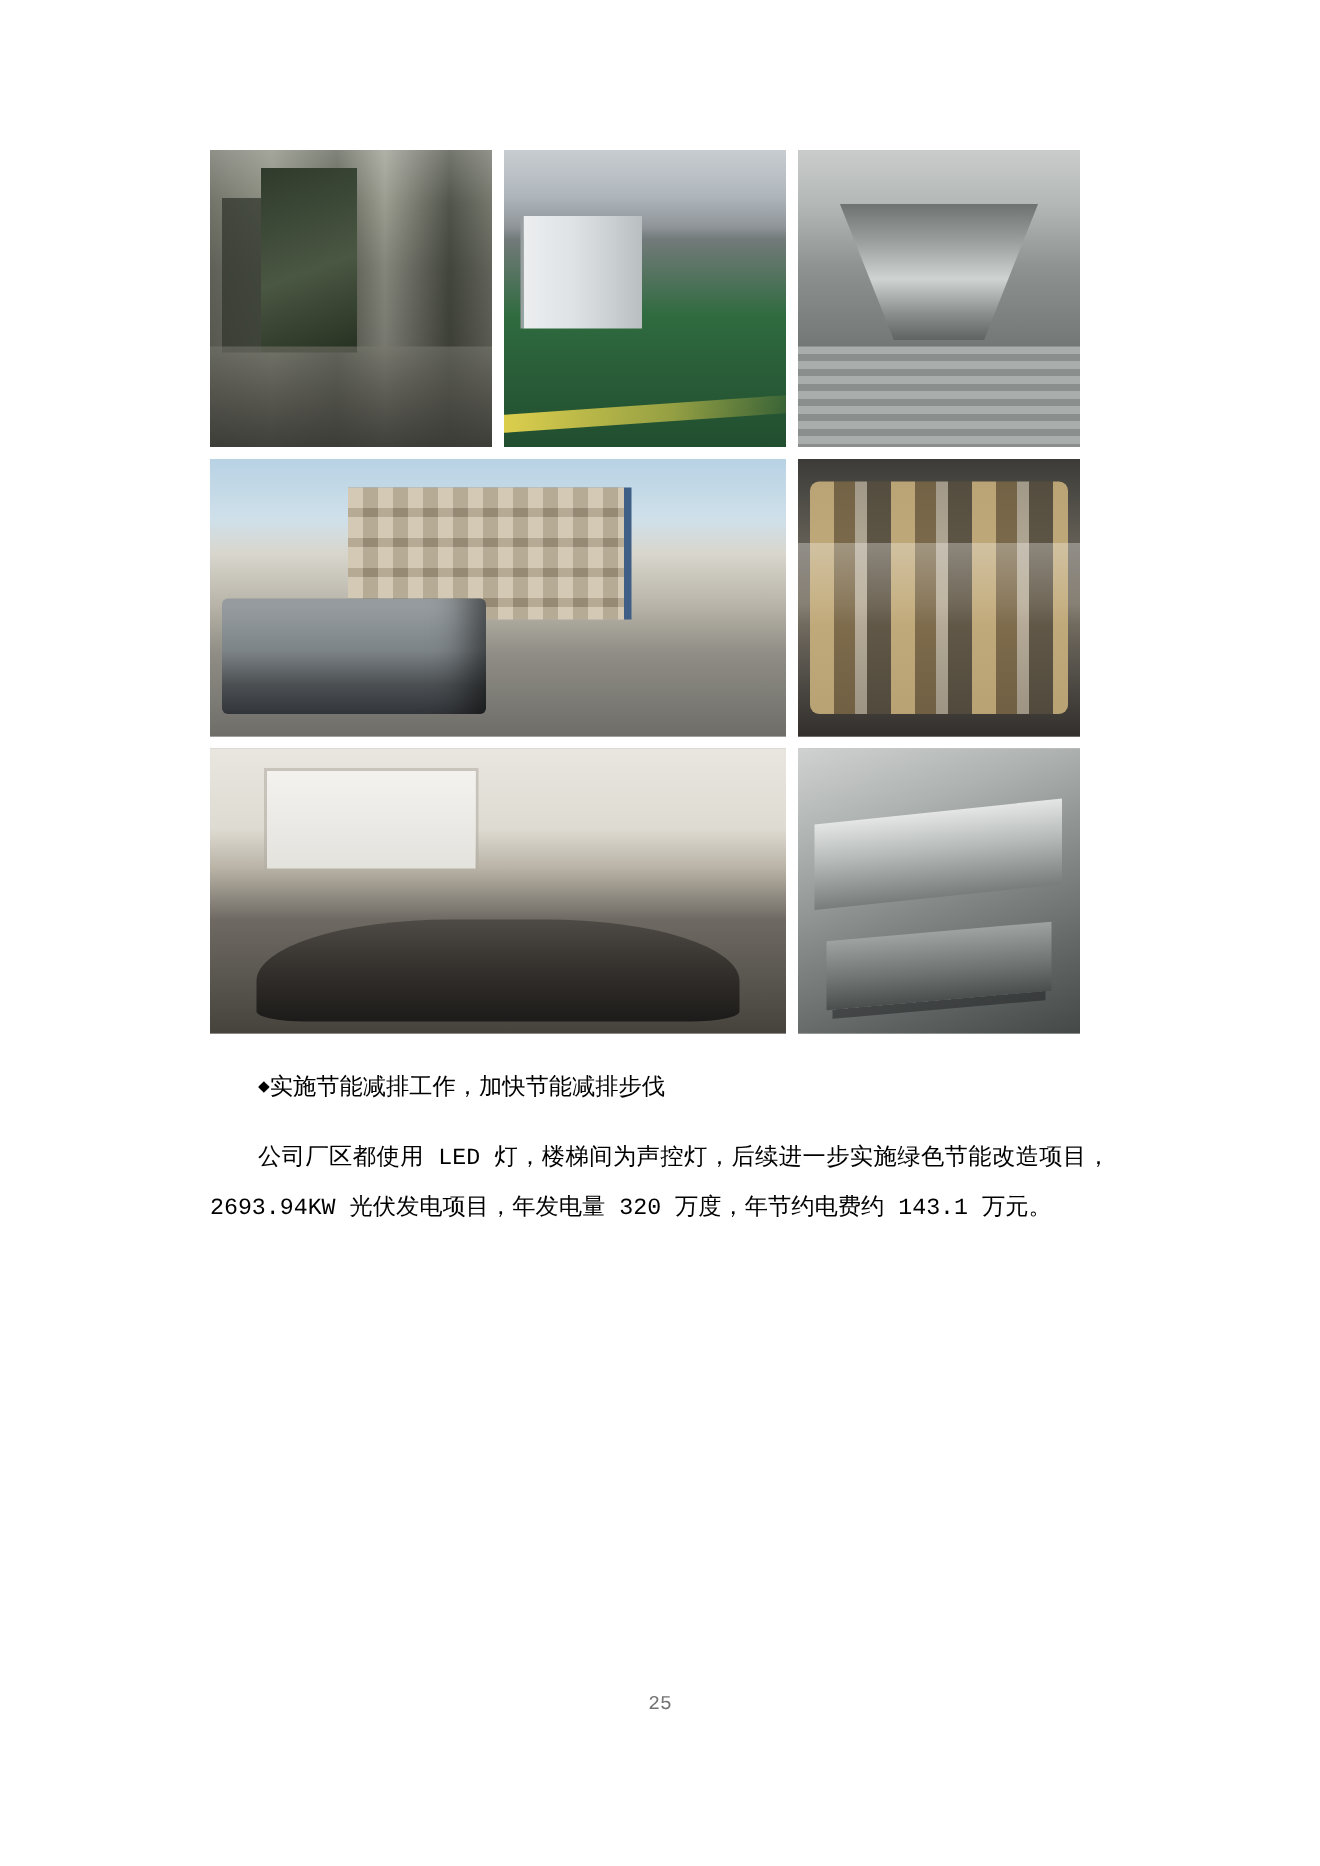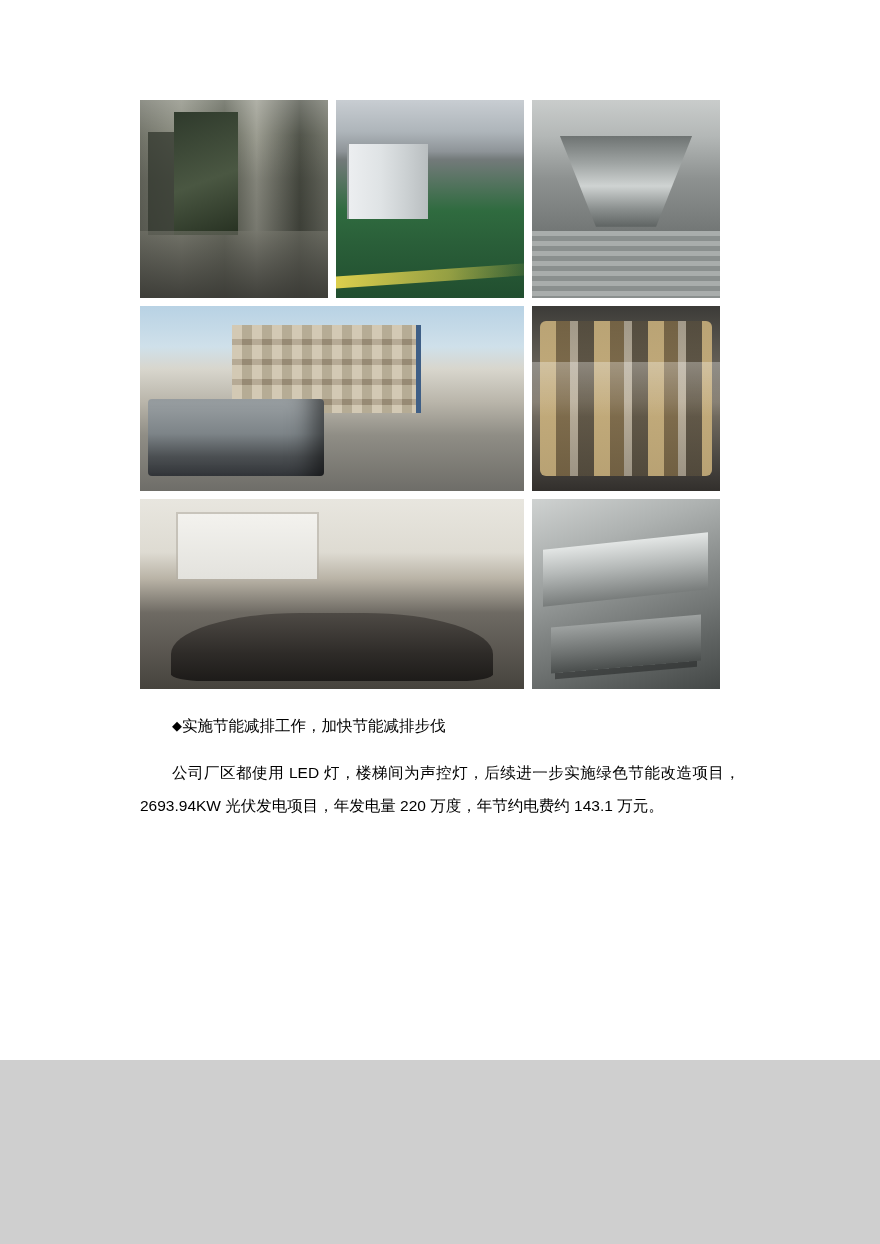--- a/index.html
+++ b/index.html
@@ -2,26 +2,26 @@
 <html><head>
 <meta charset="utf-8">
 <style>
   html, body {
     margin: 0;
     padding: 0;
     background: #cfcfcf;
   }
   .page {
     width: 880px;
-    height: 1060px;
+    height: 1244px;
     background: #ffffff;
     margin: 0 auto;
     position: relative;
     box-sizing: border-box;
-    font-family: Liberation Sans, sans-serif;
+    font-family: Liberation Mono, monospace;
     overflow: hidden;
   }
   .content {
     position: absolute;
     left: 140px;
     top: 100px;
     width: 600px;
   }
 
   
@@ -271,19 +271,19 @@
         <div class="photo photo-wide ph-meeting"></div>
         <div class="photo photo-narrow ph-machine"></div>
       </div>
 
     </div>
 
     <p class="bullet-line">
       <span class="dia">◆</span><span>实施节能减排工作，加快节能减排步伐</span>
     </p>
 
-    <p class="body-para">公司厂区都使用 LED 灯，楼梯间为声控灯，后续进一步实施绿色节能改造项目，2693.94KW 光伏发电项目，年发电量 220 万度，年节约电费约 143.1 万元。</p>
+    <p class="body-para">公司厂区都使用 LED 灯，楼梯间为声控灯，后续进一步实施绿色节能改造项目，2693.94KW 光伏发电项目，年发电量 320 万度，年节约电费约 143.1 万元。</p>
 
   </div>
 
   <div class="page-number">25</div>
 
 </div>
 
 </body></html>

